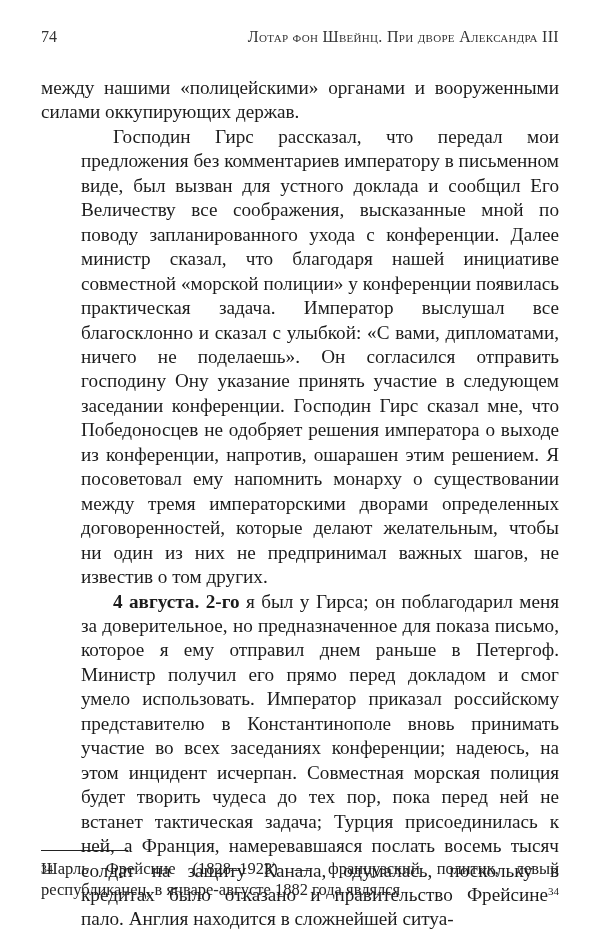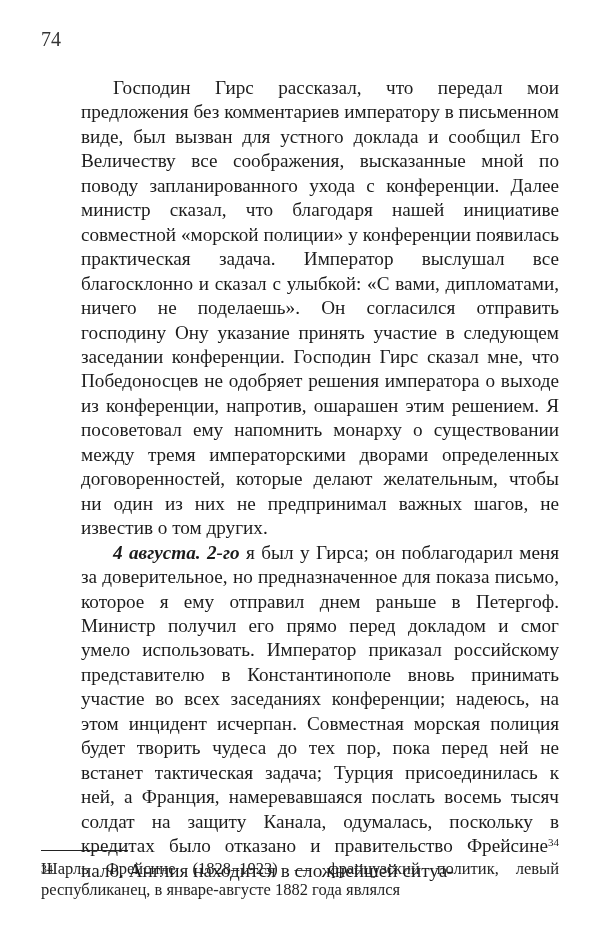--- a/index.html
+++ b/index.html
@@ -3,51 +3,53 @@
 <meta charset="utf-8">
 <style>
   html, body { margin: 0; padding: 0; }
   body {
     width: 600px; height: 936px; background: #ffffff; position: relative; overflow: hidden;
     font-family: "DejaVu Serif", "Liberation Serif", serif; color: #1a1a1a;
   }
   .page { position: absolute; left: 41px; top: 0; width: 518px; }
   .running-head {
     position: absolute; top: 28px; left: 0; width: 518px; height: 22px;
-    font-family: "Liberation Serif", serif; font-size: 20px; color: #333;
+    font-family: "Liberation Serif", serif; font-size: 16px; color: #333;
   }
   .folio { position: absolute; left: 0; top: 0; }
   .head-title { position: absolute; right: 0; top: 0; font-variant: small-caps; letter-spacing: 0.3px; }
   .body-text {
     position: absolute; top: 76px; left: 0; width: 518px;
     font-family: "Liberation Serif", serif; font-size: 19.2px; line-height: 24.45px;
     text-align: justify; color: #1c1c1c;
   }
   .body-text p { margin: 0; text-indent: 0; }
   .body-text p.indent { text-indent: 32px; margin-left: 40px; }
-  .body-text p .bold-date { font-weight: bold; font-style: italic; }
+  .body-text p .bold-date { font-weight: bold; }
   sup.fnref { font-size: 11px; vertical-align: 6px; line-height: 0; }
   .fn-rule { position: absolute; left: 0; top: 850px; width: 87px; height: 1px; background: #222; }
   .footnote {
     position: absolute; top: 858px; left: 0; width: 518px;
     font-family: "Liberation Serif", serif; font-size: 16.5px; line-height: 21px; color: #222;
     text-align: justify;
   }
   .fn-num { position: absolute; left: 0; top: 1px; font-size: 12px; }
   .fn-text { display: block; }
 </style>
 </head>
 <body>
 
 <div class="page">
   <div class="running-head">
     <span class="folio">74</span>
+    <span class="head-title">Лотар фон Швейнц. При дворе Александра III</span>
   </div>
 
   <div class="body-text">
+    <p>между нашими «полицейскими» органами и вооруженными силами оккупирующих держав.</p>
     <p class="indent">Господин Гирс рассказал, что передал мои предложения без комментариев императору в письменном виде, был вызван для устного доклада и сообщил Его Величеству все соображения, высказанные мной по поводу запланированного ухода с конференции. Далее министр сказал, что благодаря нашей инициативе совместной «морской полиции» у конференции появилась практическая задача. Император выслушал все благосклонно и сказал с улыбкой: «С вами, дипломатами, ничего не поделаешь». Он согласился отправить господину Ону указание принять участие в следующем заседании конференции. Господин Гирс сказал мне, что Победоносцев не одобряет решения императора о выходе из конференции, напротив, ошарашен этим решением. Я посоветовал ему напомнить монарху о существовании между тремя императорскими дворами определенных договоренностей, которые делают желательным, чтобы ни один из них не предпринимал важных шагов, не известив о том других.</p>
     <p class="indent"><span class="bold-date">4 августа. 2-го</span><span> я был у Гирса; он поблагодарил меня за доверительное, но предназначенное для показа письмо, которое я ему отправил днем раньше в Петергоф. Министр получил его прямо перед докладом и смог умело использовать. Император приказал российскому представителю в Константинополе вновь принимать участие во всех заседаниях конференции; надеюсь, на этом инцидент исчерпан. Совместная морская полиция будет творить чудеса до тех пор, пока перед ней не встанет тактическая задача; Турция присоединилась к ней, а Франция, намеревавшаяся послать восемь тысяч солдат на защиту Канала, одумалась, поскольку в кредитах было отказано и правительство Фрейсине</span><sup class="fnref">34</sup><span> пало. Англия находится в сложнейшей ситуа-</span></p>
   </div>
 
   <div class="fn-rule"></div>
 
   <div class="footnote">
     <span class="fn-num">34</span>
     <span class="fn-text">Шарль Фрейсине (1828–1923) — французский политик, левый республиканец, в январе-августе 1882 года являлся</span>
   </div>

